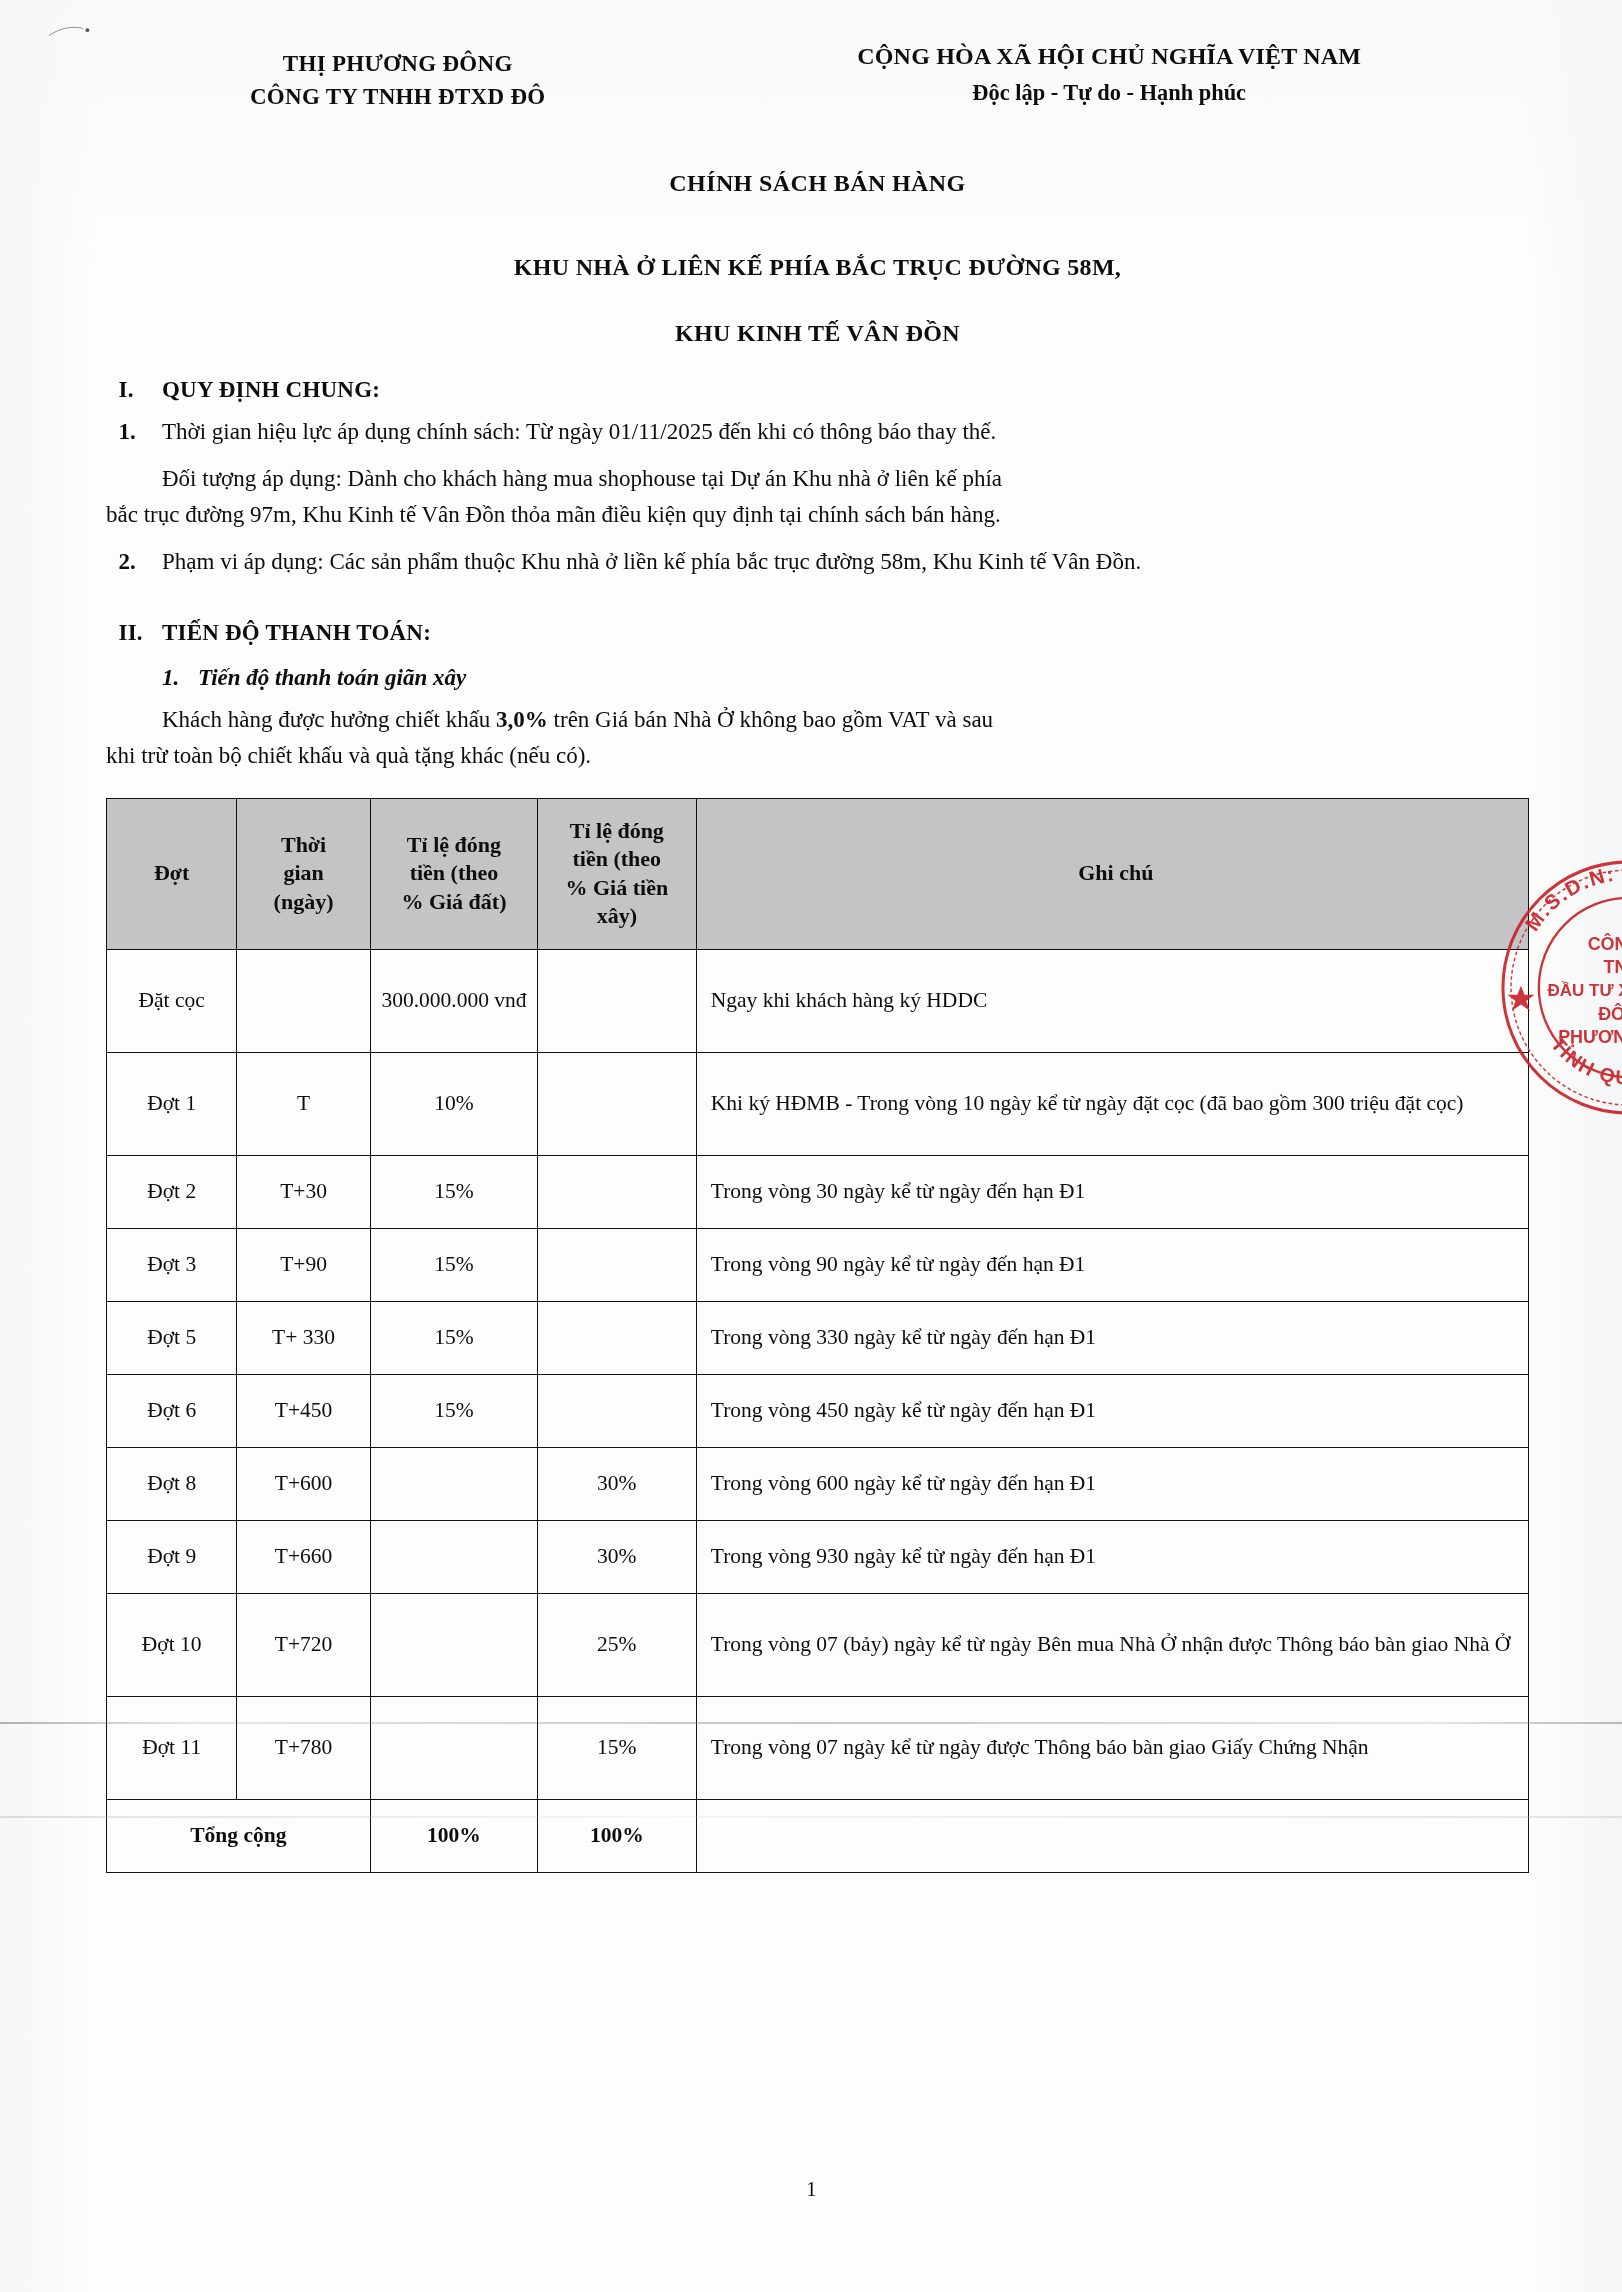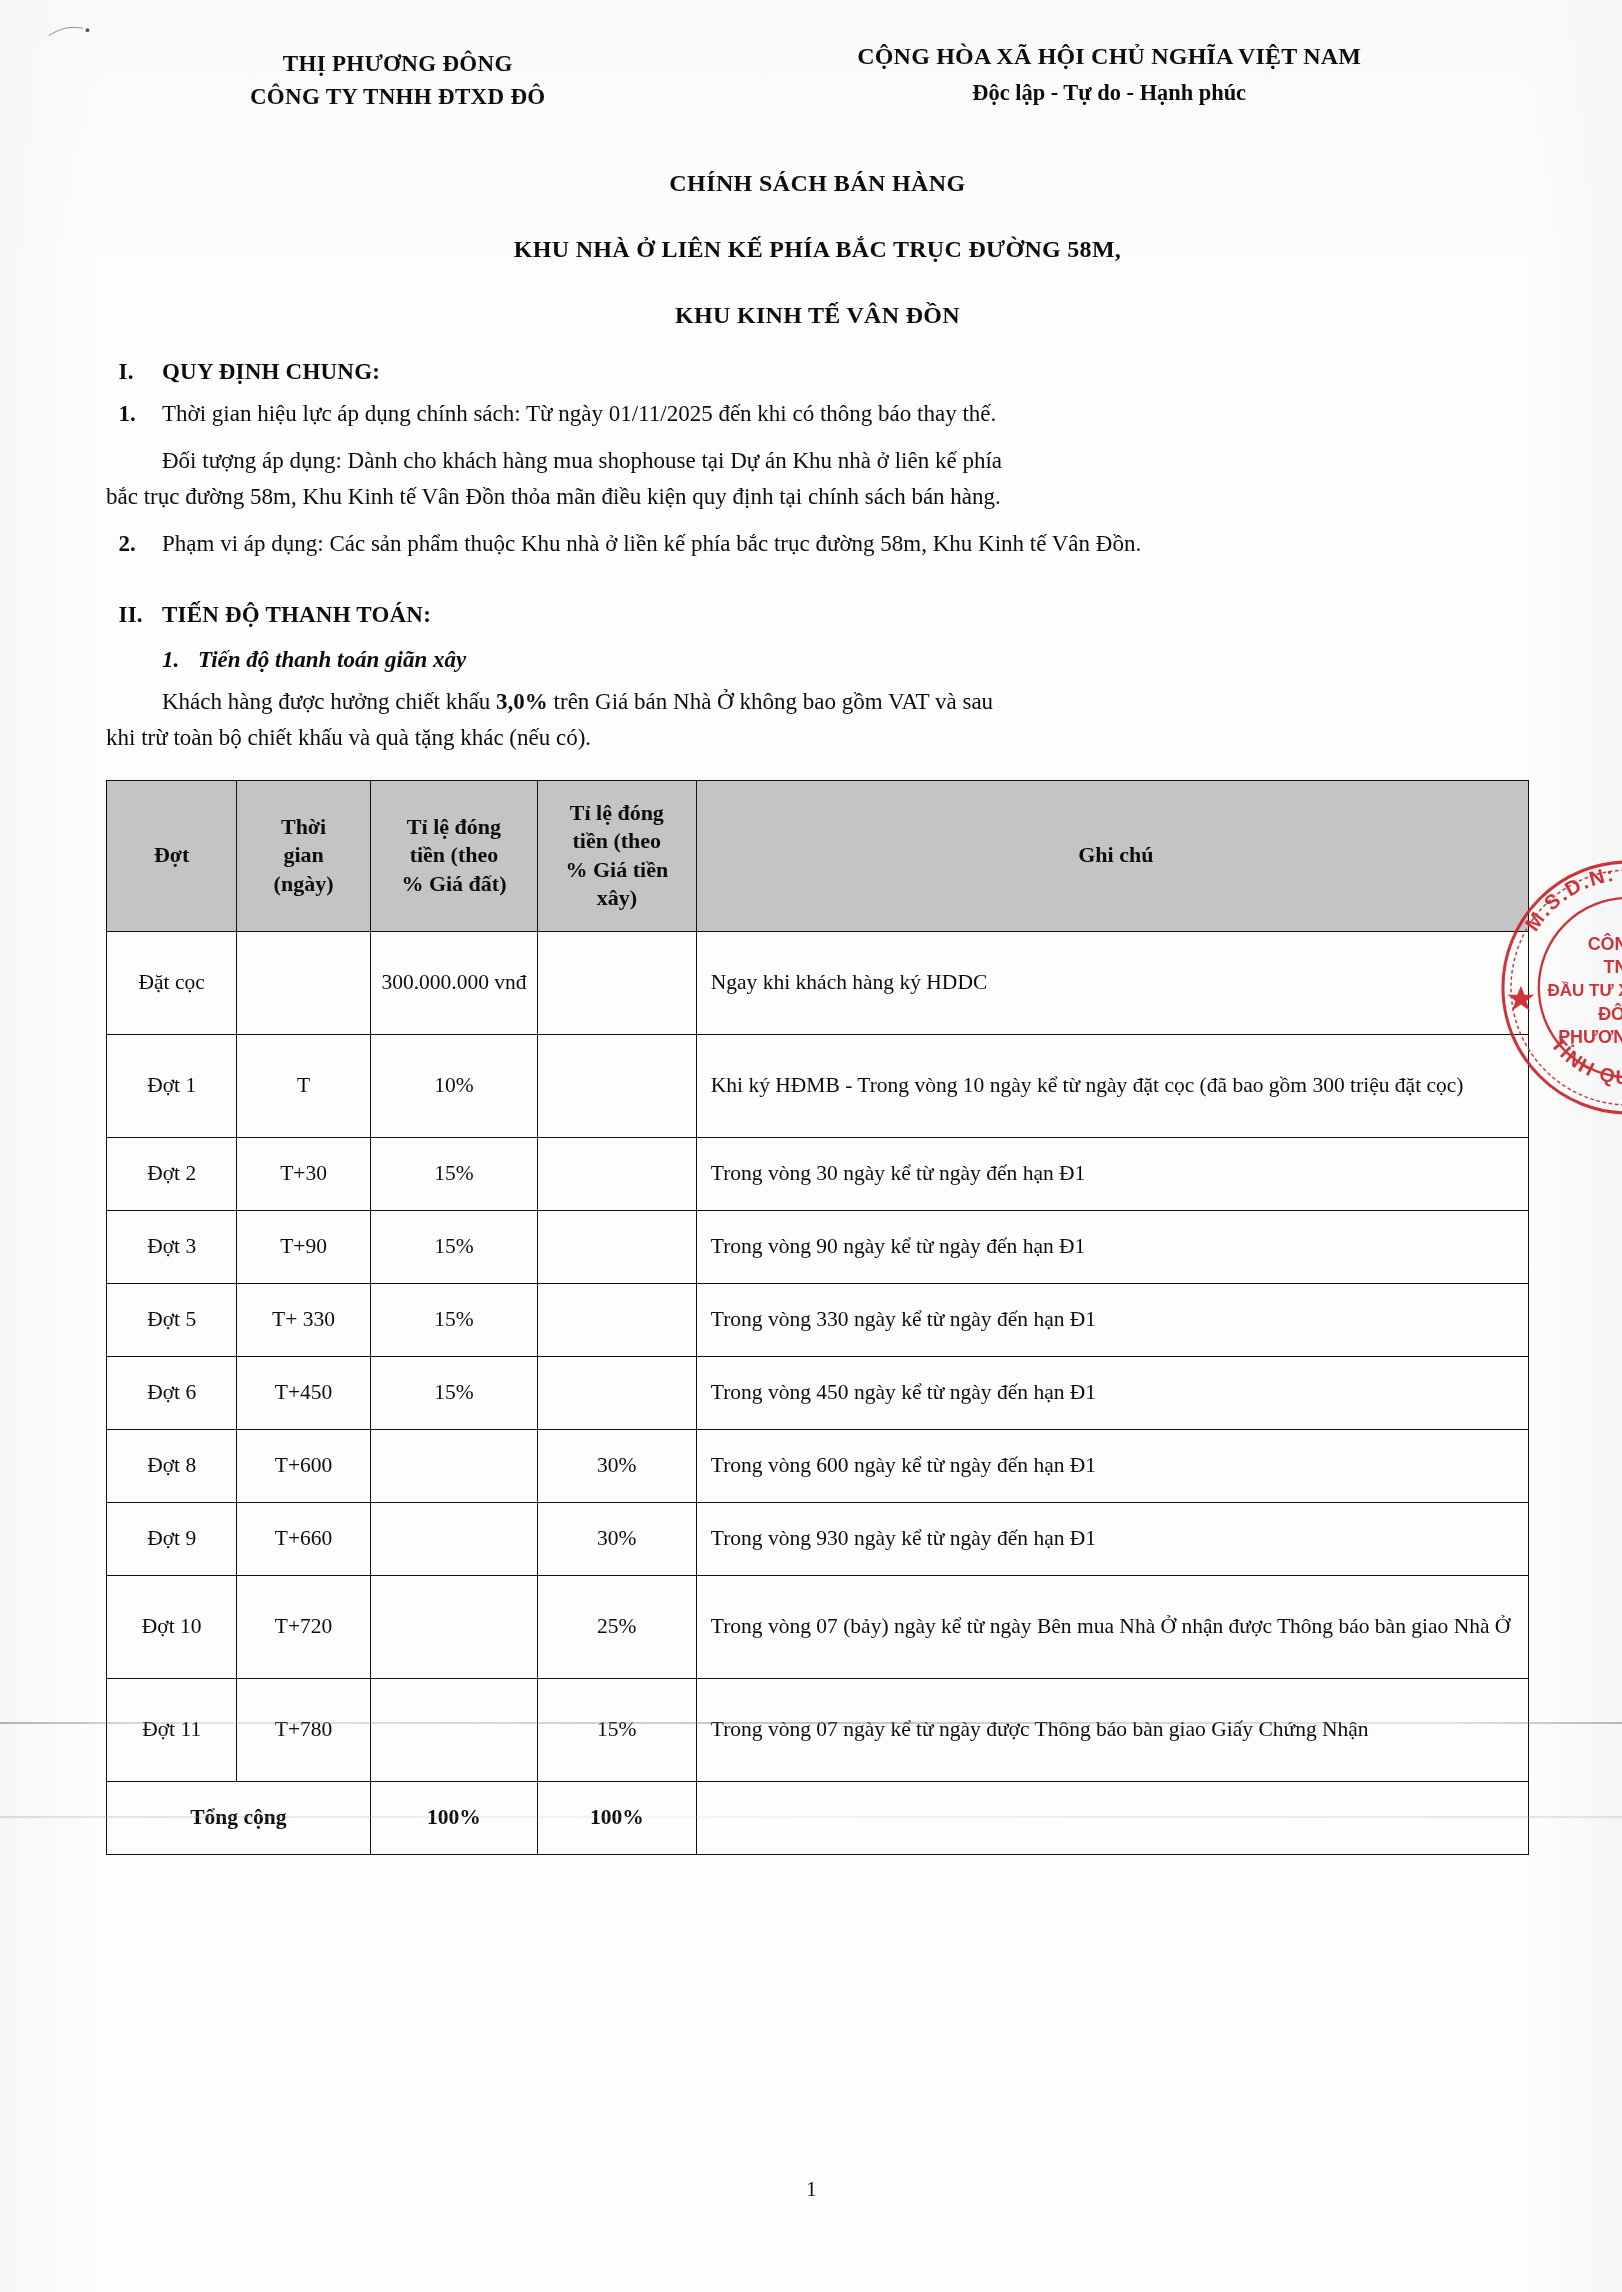--- a/index.html
+++ b/index.html
@@ -83,21 +83,21 @@
     font-weight: bold;
     font-size: 24px;
     letter-spacing: 0.4px;
     margin-top: 57px;
   }
   .doc-subtitle1 {
     text-align: center;
     font-weight: bold;
     font-size: 24px;
     letter-spacing: 0.3px;
-    margin-top: 39px;
+    margin-top: 57px;
   }
   .doc-subtitle2 {
     text-align: center;
     font-weight: bold;
     font-size: 24px;
     letter-spacing: 0.3px;
     margin-top: 39px;
   }
 
   
@@ -279,21 +279,21 @@
         <span class="sec-num">I.</span>
         <span>QUY ĐỊNH CHUNG:</span>
       </div>
 
       <div class="numbered">
         <span class="num-label">1.</span>
         <span class="num-body">Thời gian hiệu lực áp dụng chính sách: Từ ngày 01/11/2025 đến khi có thông báo thay thế.</span>
       </div>
 
       <div class="para-indent">Đối tượng áp dụng: Dành cho khách hàng mua shophouse tại Dự án Khu nhà ở liên kế phía</div>
-      <div class="para-hang">bắc trục đường 58m, Khu Kinh tế Vân Đồn thỏa mãn điều kiện quy định tại chính sách bán hàng.</div>
+      <div class="para-hang">bắc trục đường 97m, Khu Kinh tế Vân Đồn thỏa mãn điều kiện quy định tại chính sách bán hàng.</div>
 
       <div class="numbered">
         <span class="num-label">2.</span>
         <span class="num-body">Phạm vi áp dụng: Các sản phẩm thuộc Khu nhà ở liền kế phía bắc trục đường 58m, Khu Kinh tế Vân Đồn.</span>
       </div>
     </div>
 
     <div class="section" style="margin-top:39px;">
       <div class="sec-head">
         <span class="sec-num">II.</span>

